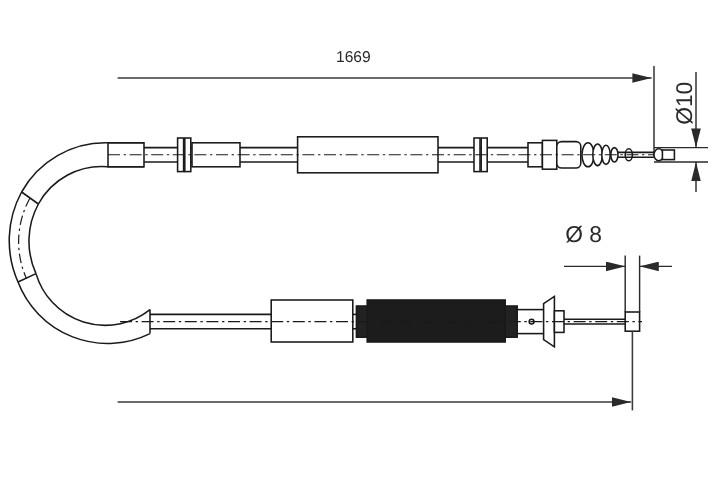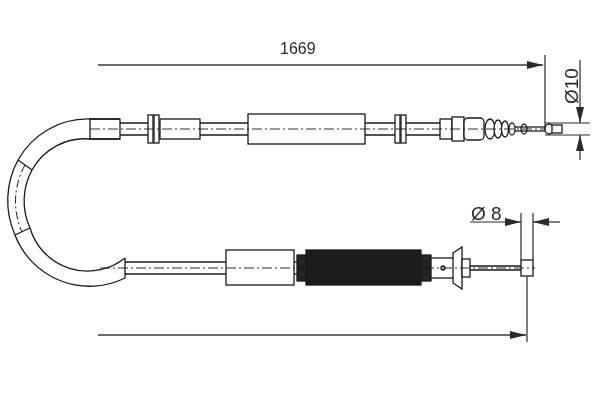--- a/index.html
+++ b/index.html
@@ -1,21 +1,21 @@
 <!DOCTYPE html>
 <html><head>
   <meta charset="utf-8">
   <style>
     html, body { margin: 0; padding: 0; background: #ffffff; }
     body { width: 600px; height: 400px; overflow: hidden; position: relative; font-family: "Liberation Sans", sans-serif; }
     #drawing { position: absolute; left: 0; top: 0; width: 600px; height: 400px; }
     .lbl { position: absolute; color: #2a2a2a; font-family: "Liberation Sans", sans-serif; }
-    .lbl-length { left: 280px; top: 40px; font-size: 16px; text-align: center; }
+    .lbl-length { left: 280px; top: 40px; font-size: 13px; text-align: center; }
     .lbl-d10 { left: 552px; top: 62px; font-size: 19px; transform: rotate(-90deg); transform-origin: left top; top: 104px; left: 561px; }
-    .lbl-d8 { left: 471px; top: 203px; font-size: 19px; }
+    .lbl-d8 { left: 471px; top: 186px; font-size: 19px; }
   </style>
 </head>
 <body>
 
 <svg id="drawing" viewBox="0 0 600 400" xmlns="http://www.w3.org/2000/svg">
   <defs>
     <marker id="arrowR" markerWidth="16" markerHeight="8" refX="16" refY="4" orient="auto" markerUnits="userSpaceOnUse">
       <path d="M0,0 L16,4 L0,8 Z" fill="#2a2a2a"></path>
     </marker>
     <marker id="arrowL" markerWidth="16" markerHeight="8" refX="0" refY="4" orient="auto" markerUnits="userSpaceOnUse">

